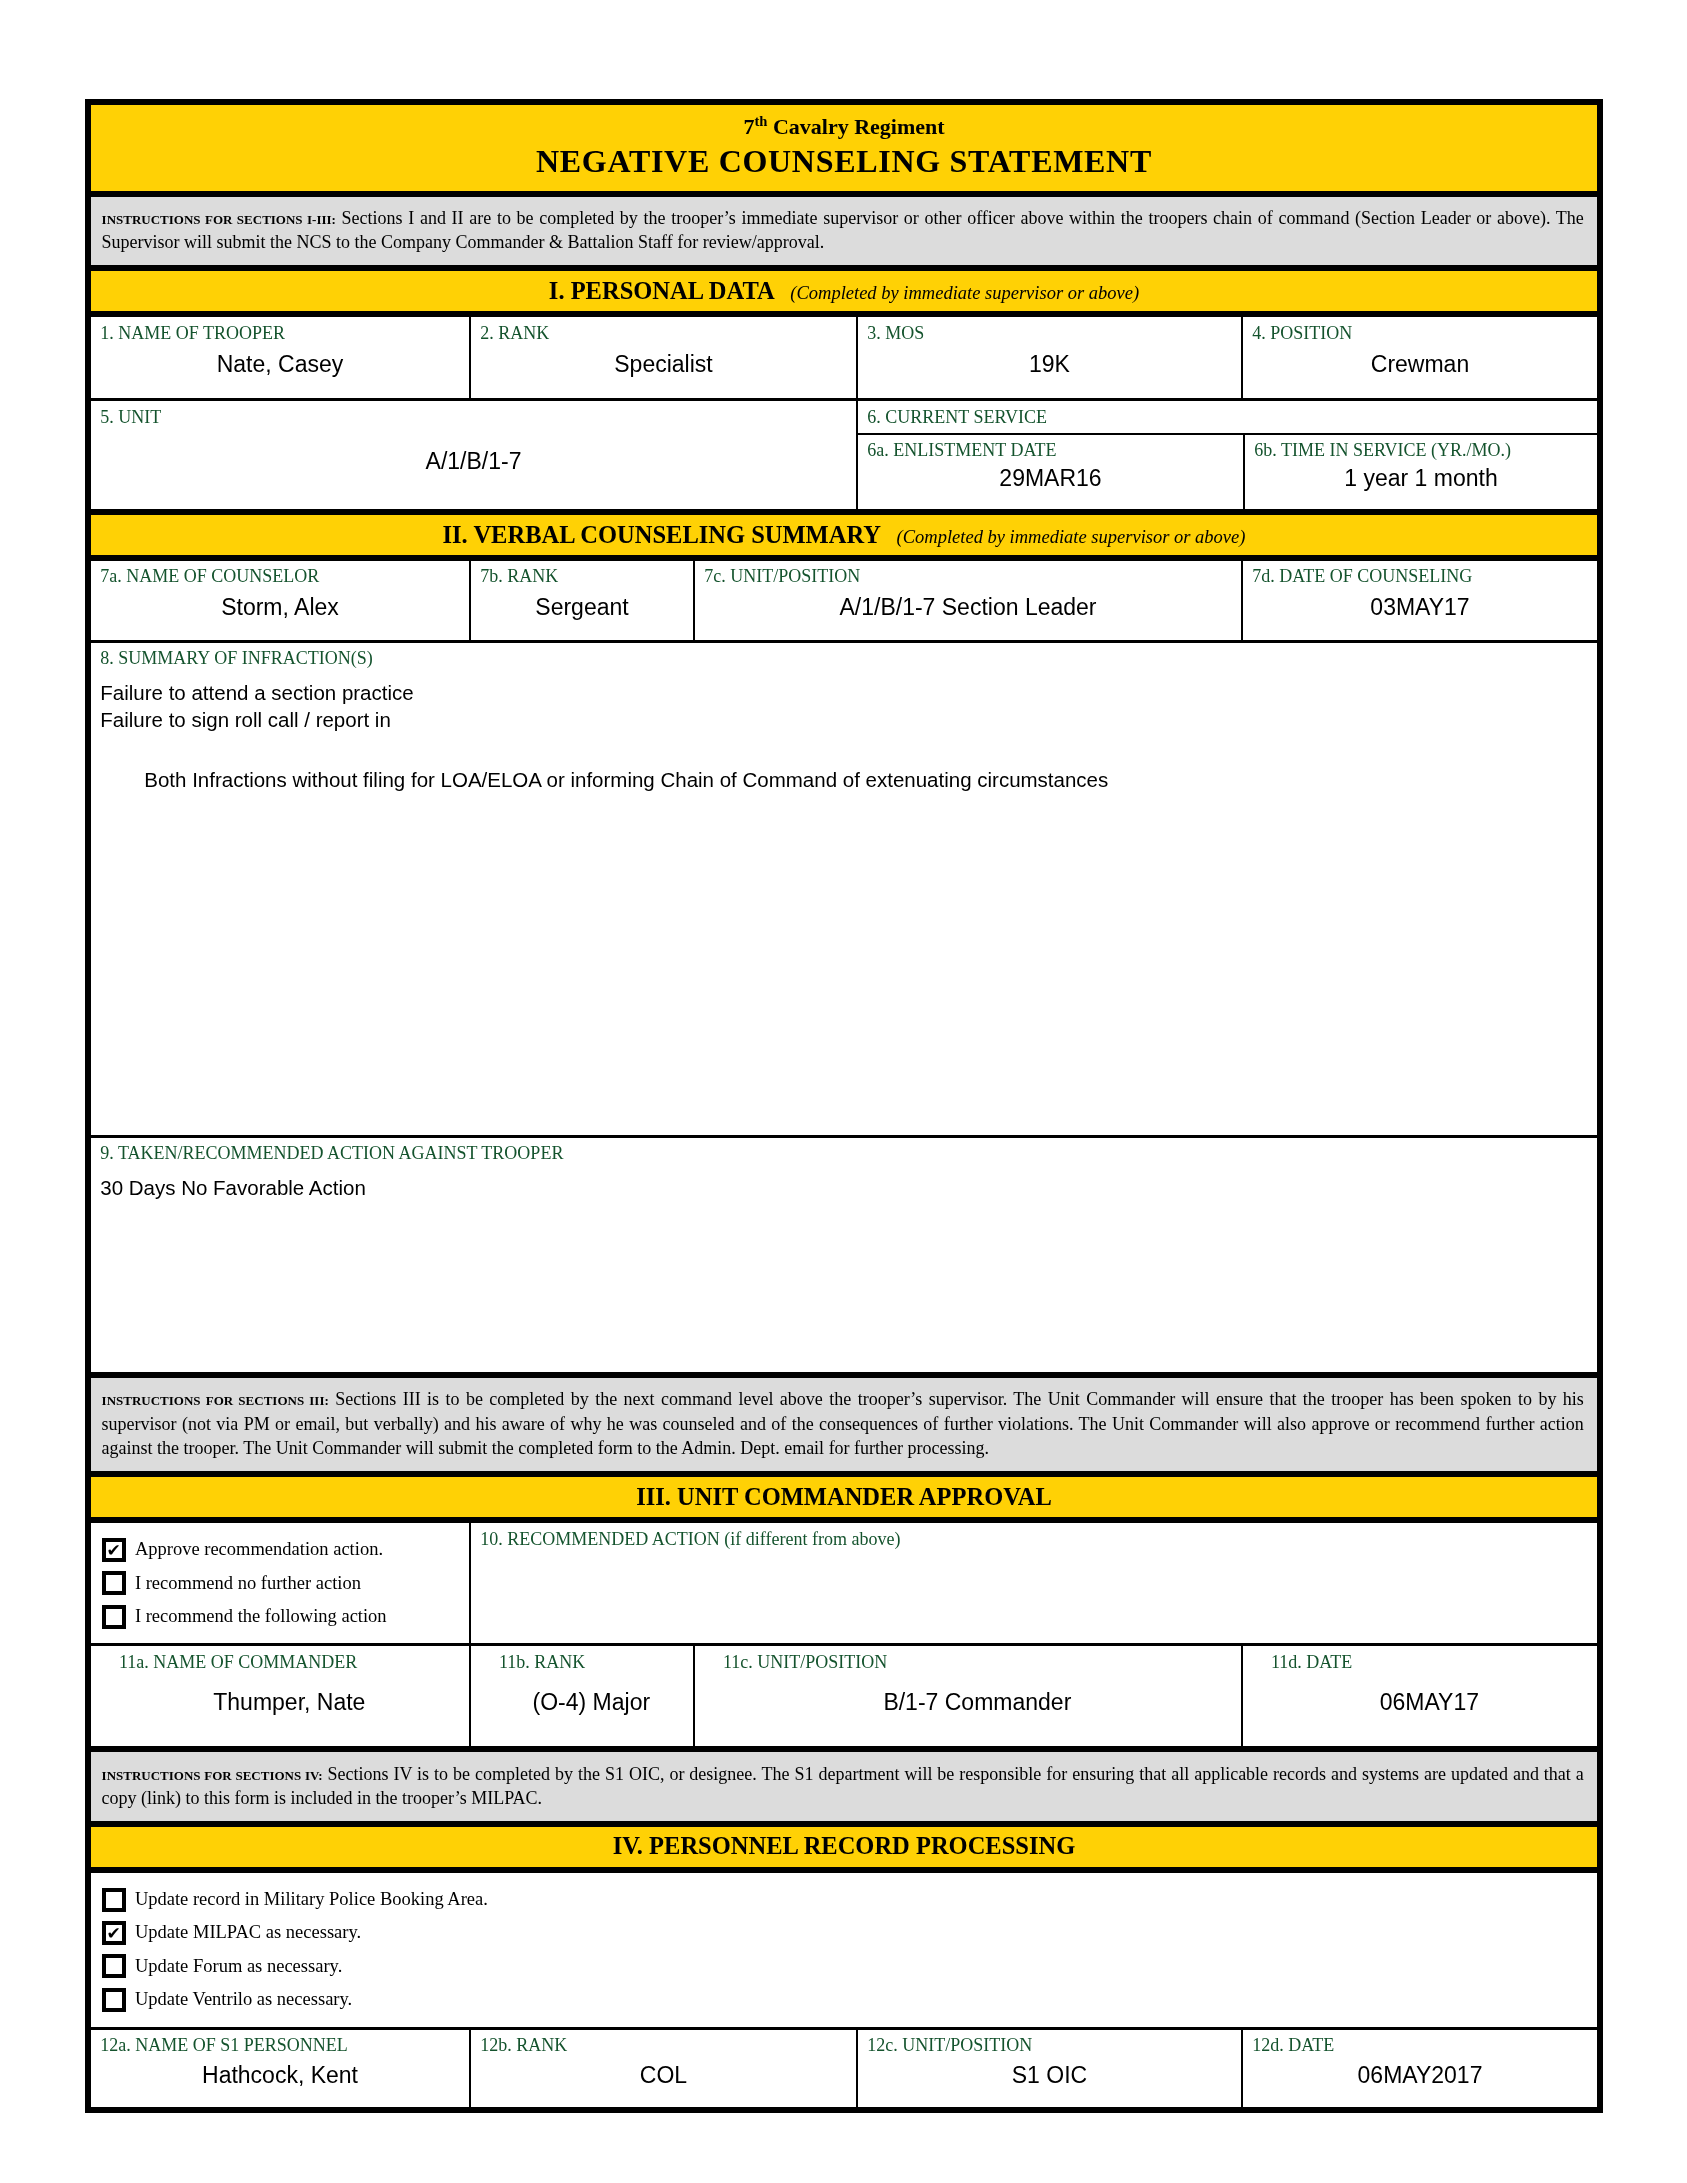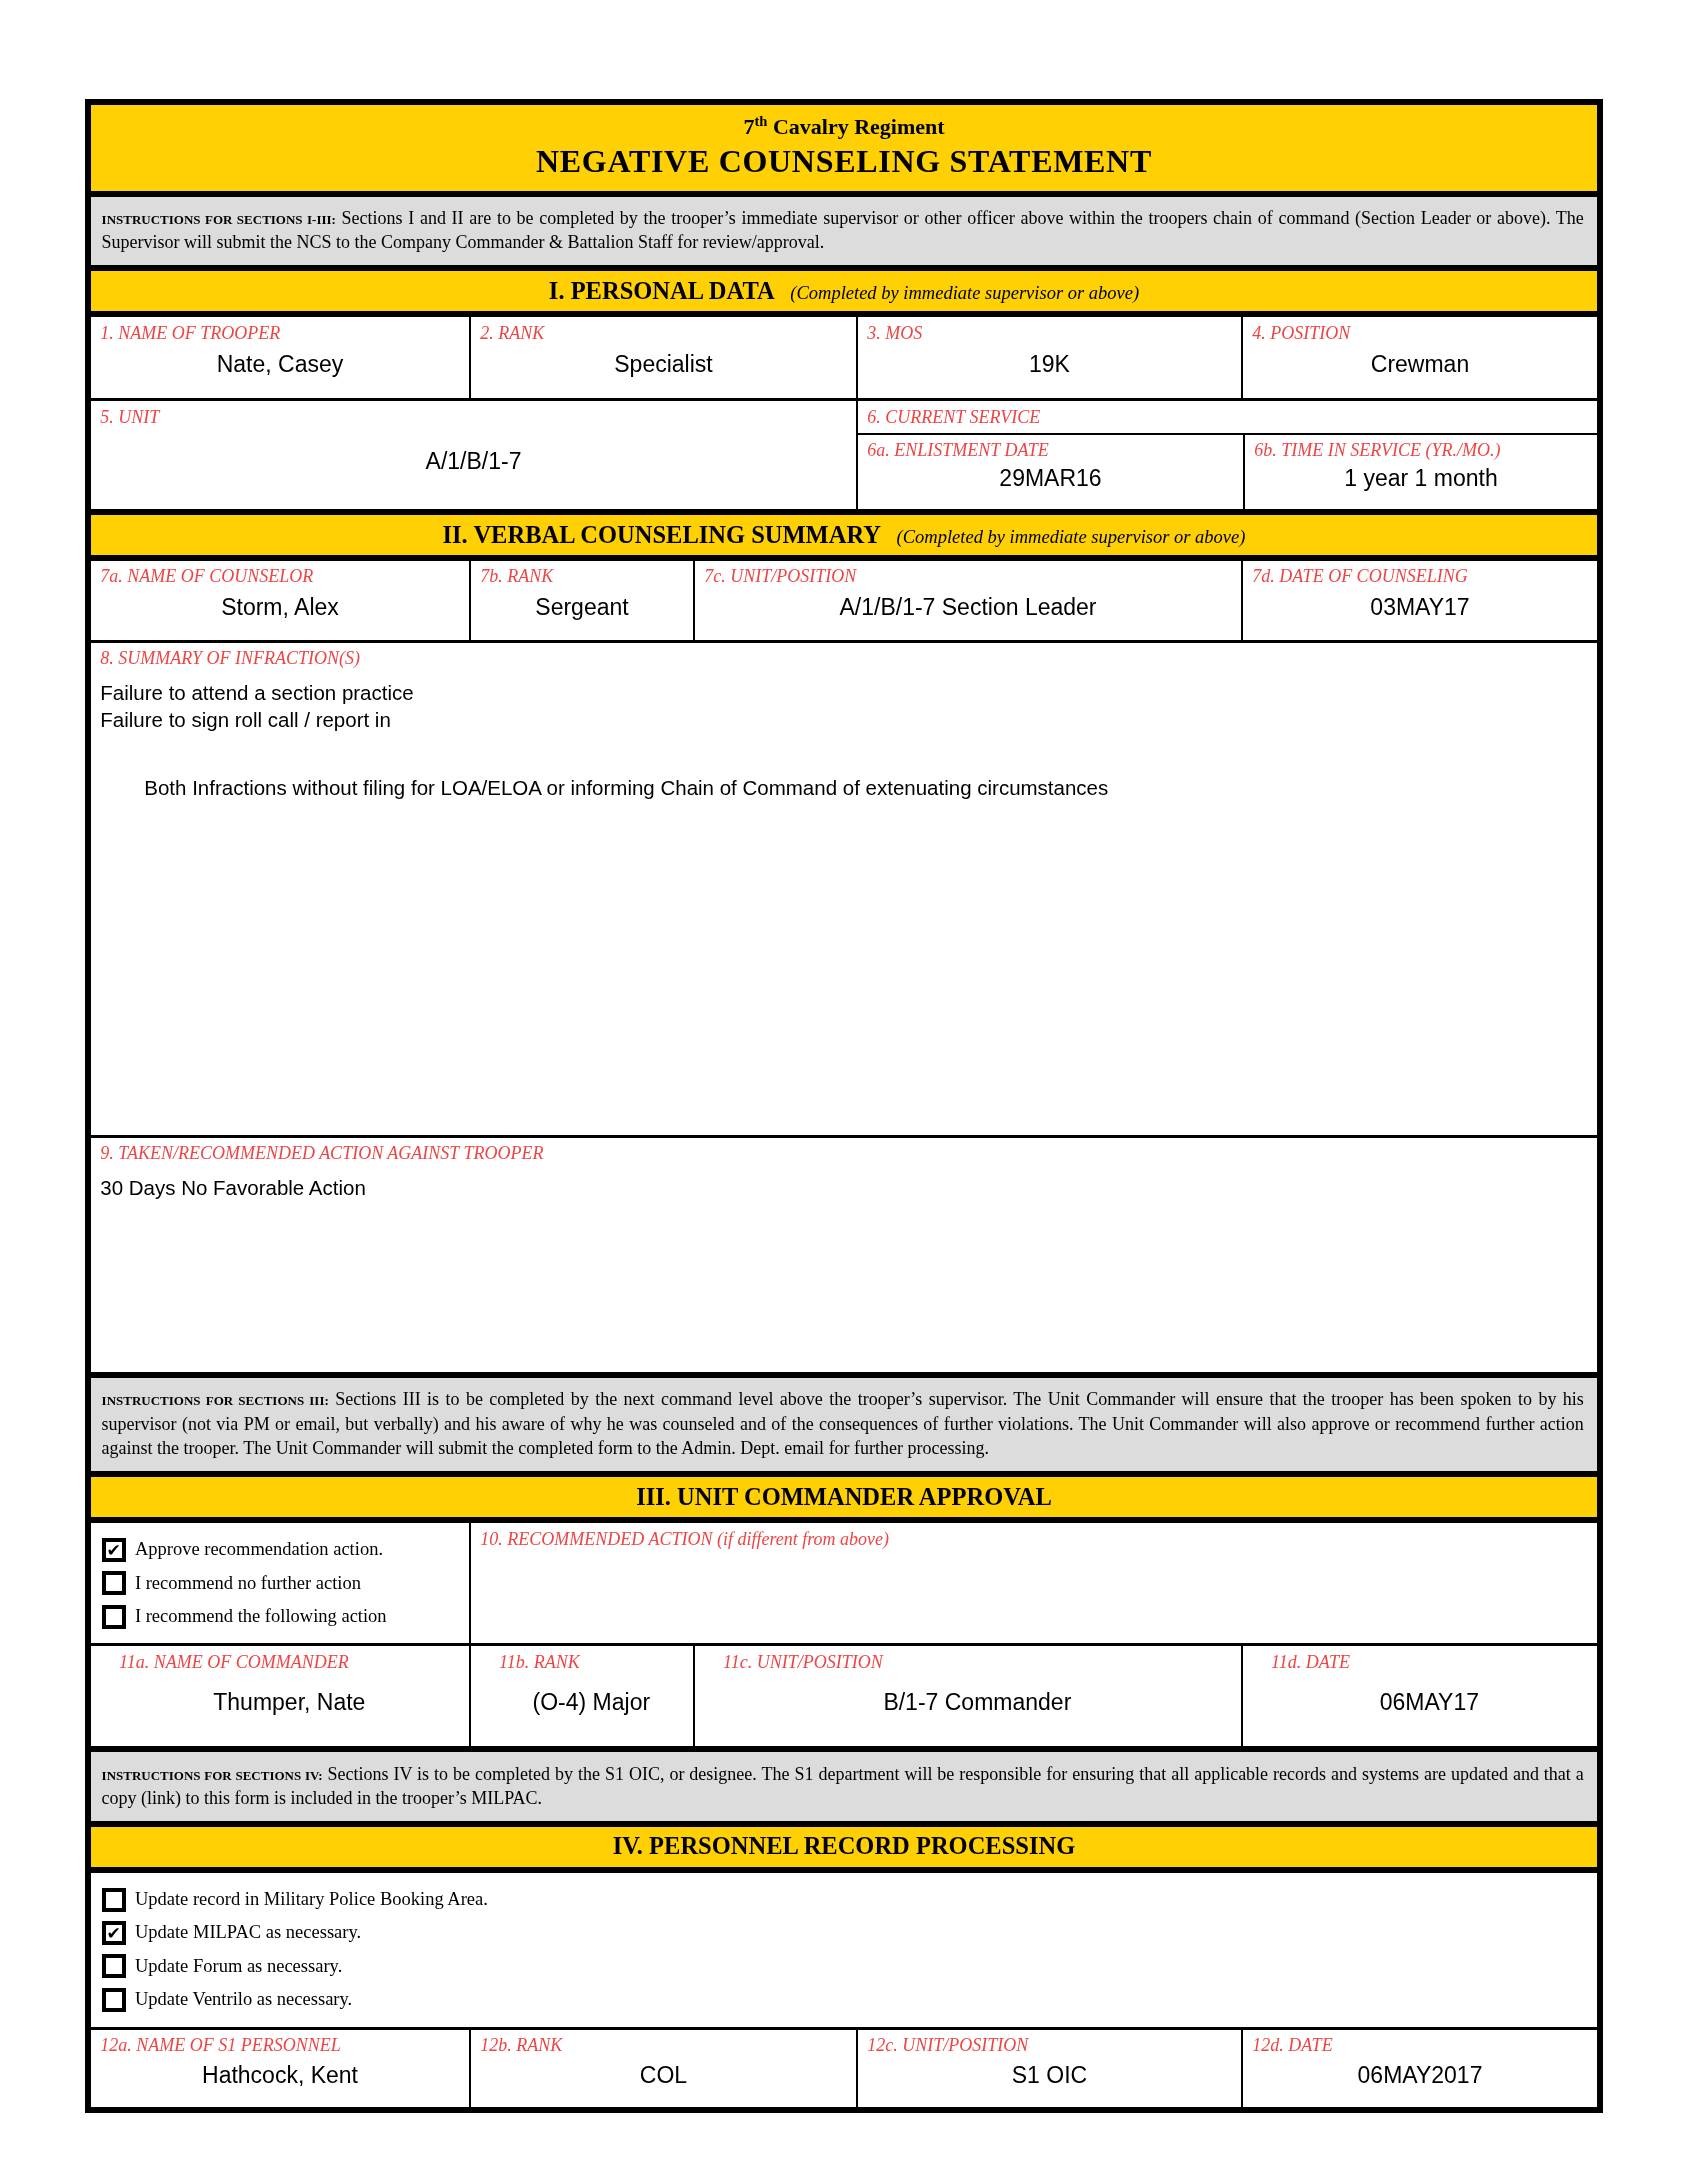--- a/index.html
+++ b/index.html
@@ -24,39 +24,39 @@
   
   .grid { display: grid; }
   .r1cols { grid-template-columns: 378px 387px 385px 1fr; }
   .r7cols { grid-template-columns: 378px 224px 548px 1fr; }
   .r2cols { grid-template-columns: 765px 1fr; }
   .cbcols { grid-template-columns: 378px 1fr; }
   .cssub  { grid-template-columns: 385px 1fr; }
   .cell { display: flex; flex-direction: column; padding: 5.3px 9.3px 6.6px 9.3px; }
   .cell + .cell { border-left: 2.6px solid #000; }
   .row-sep { border-top: 3.3px solid #000; }
-  .flabel { font-size: 18px; color: #ef4444; font-style: italic; }
+  .flabel { font-size: 18px; color: #14532d; }
   .fval { flex: 1; display: flex; align-items: center; justify-content: center; text-align: center;
           font-family: "Liberation Sans", sans-serif; font-size: 23px; color: #000; padding-bottom: 6.6px; }
   .h122 { height: 81px; } .h163 { height: 108px; } .h120 { height: 79px; }
   .h118 { height: 100px; padding-left: 28px; } .h116 { height: 77px; }
 
   
   .cs-right { display: flex; flex-direction: column; border-left: 2.6px solid #000; }
   .cs-head { padding: 5.3px 9.3px; border-bottom: 2.6px solid #000; }
   .cs-sub { flex: 1; }
   .cs-sub .cell { height: 100%; }
   .cs-sub .cell:first-child { border-left: none; }
 
   
   .bigbox { padding: 5.3px 9.3px; }
   .box8 { height: 495px; }
   .box9 { height: 237px; border-top: 3.3px solid #000; }
   .boxcontent { font-family: "Liberation Sans", sans-serif; font-size: 20.5px; color: #000; margin-top: 9.3px; line-height: 1.35; }
-  .note-line { margin-top: 40px; margin-left: 44px; }
+  .note-line { margin-top: 32px; margin-left: 44px; }
 
   
   .cbarea { padding: 9.3px 6.6px 6.6px 10.6px; }
   .cb3 { height: 120px; } .cb4 { height: 154px; }
   .cbrow { display: flex; align-items: center; gap: 9.3px; margin: 5.3px 0 9.3px 0; }
   .cbbox { width: 24px; height: 24px; min-width: 24px; border: 4px solid #000; display: flex; align-items: center;
            justify-content: center; font-family: "DejaVu Sans", sans-serif; font-size: 17px; font-weight: bold; color: #000; background: #fff; }
   .cblabel { font-size: 18.5px; color: #000; }
   .cbgrid-right { border-left: 2.6px solid #000; padding: 5.3px 9.3px; }
 

